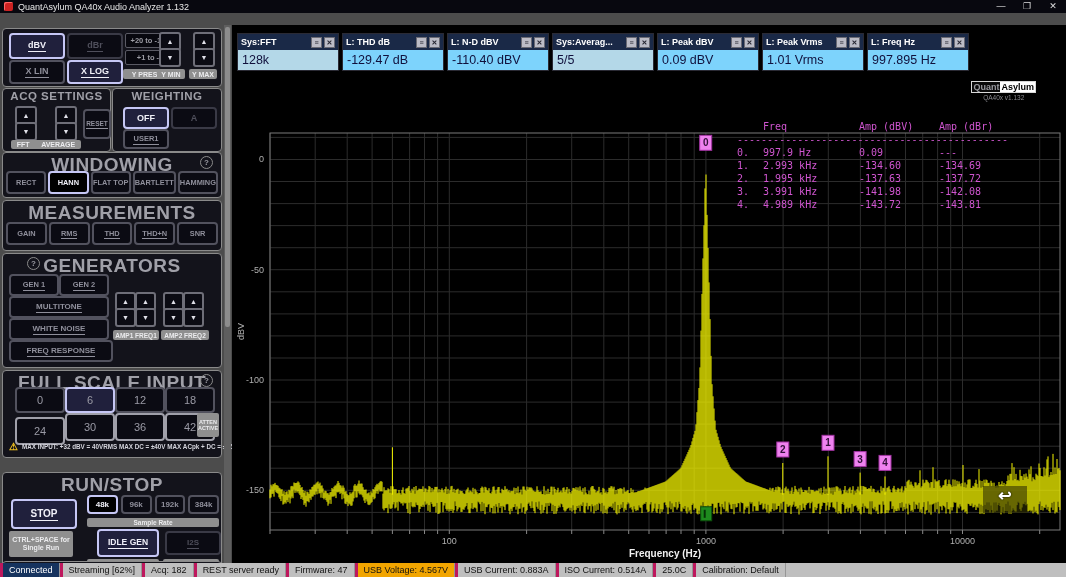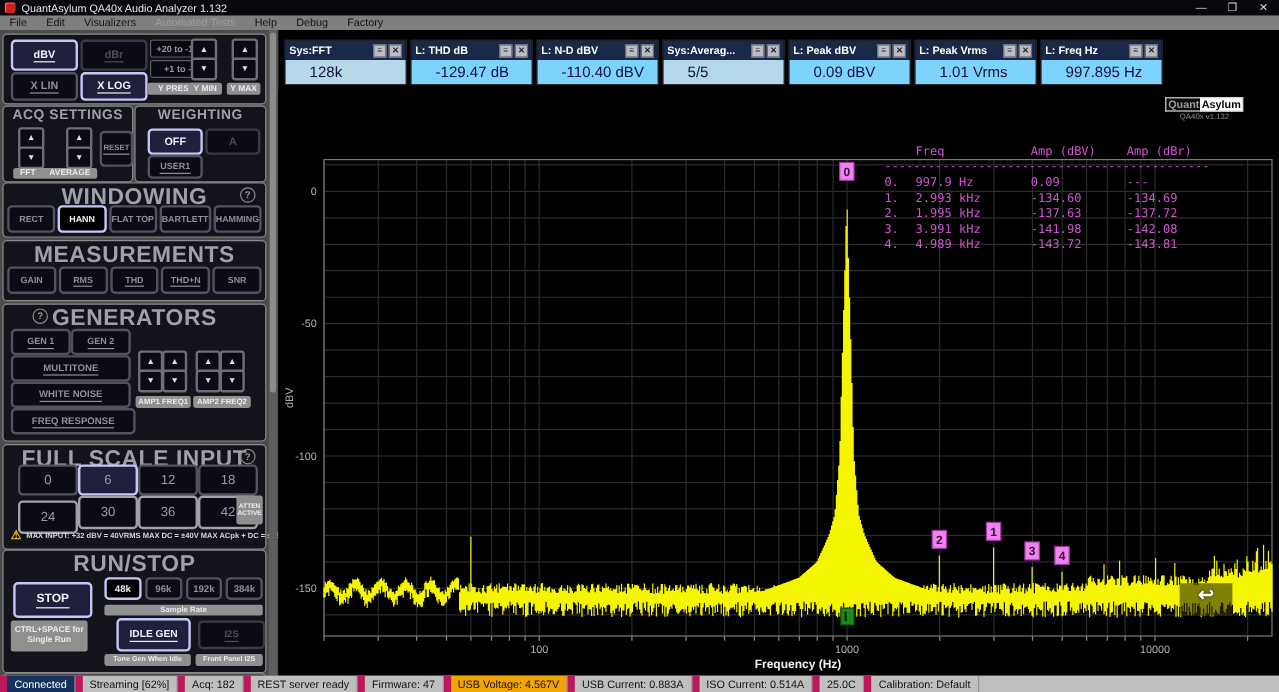--- a/index.html
+++ b/index.html
@@ -38,64 +38,55 @@
   .warnicon{color:#eebf20;font-size:10px;}
   .scrolltrack{position:absolute;right:1px;top:0;width:7px;height:538px;background:#5e5e5e;}
   .scrollthumb{position:absolute;left:1px;top:2px;width:5px;height:300px;background:#8c8c8c;border-radius:2px;}
   
   .main{position:absolute;left:232px;top:25px;right:0;height:538px;background:#000;}
   .readouts{position:absolute;left:5px;top:8px;height:38px;display:flex;gap:3px;}
   .ro{width:100px;border:1px solid #2a2a34;}
   .rohead{height:16px;background:#1a2947;display:flex;align-items:center;color:#fff;font-size:9px;font-weight:bold;padding:0 3px;justify-content:space-between;}
   .rotitle{flex:1;overflow:hidden;white-space:nowrap;}
   .roicon{width:9px;height:9px;background:#bcbcc6;color:#272732;font-size:7px;line-height:9px;text-align:center;margin-left:2px;border:1px solid #6a6a74;flex:none;}
-  .roval{height:20px;display:flex;align-items:center;padding:0 20px;font-size:12.5px;color:#10103c;white-space:nowrap;}
+  .roval{height:20px;display:flex;align-items:center;padding:0 4px;font-size:12.5px;color:#10103c;white-space:nowrap;}
   .roval.blue{background:#b4d8e8;}
   .roval.cream{background:#7dd3fc;}
   
   .chart{position:absolute;left:0;top:50px;right:0;bottom:0;background:#000;}
   svg text{font-family:"Liberation Sans",sans-serif;}
   .logo{position:absolute;right:30px;top:7px;text-align:center;}
   .logo .row{font-size:9px;line-height:11px;}
   .lq{color:#9a9aa0;background:#0a0a0a;border:1px solid #d8d8d8;border-right:none;padding:0 1px;font-weight:bold;}
   .la{color:#000;background:#fff;border:1px solid #d8d8d8;border-left:none;padding:0 1px;font-weight:bold;}
   .lv{color:#8a8a90;font-size:6.5px;margin-top:1px;}
   .mtable{position:absolute;left:505px;top:45px;color:#cf55cf;font-family:"DejaVu Sans Mono",monospace;font-size:10px;line-height:13px;}
   .mhead,.mrow{display:grid;grid-template-columns:26px 96px 80px 80px;}
   .msep{overflow:hidden;white-space:nowrap;width:272px;}
   .zoombox{position:absolute;left:751px;top:411px;width:44px;height:27px;background:rgba(50,50,4,.6);display:flex;align-items:center;justify-content:center;}
   .zoombox span{color:#fff;font-size:16px;font-weight:bold;margin-top:-8px;text-shadow:0 0 2px #000;}
   
   .statusbar{position:absolute;left:0;bottom:0;right:0;height:14px;background:#bfbfbf;display:flex;align-items:stretch;font-size:9px;color:#111;overflow:hidden;}
-  .seg{display:flex;align-items:center;padding:0 6px;border-right:1px solid #969696;border-left:6px solid #be185d;white-space:nowrap;}
+  .seg{display:flex;align-items:center;padding:0 6px;border-right:1px solid #969696;border-left:3px solid #be185d;white-space:nowrap;}
   .seg.dark{background:#16335e;color:#fff;}
   .seg.orange{background:#f2a500;}
 </style>
 </head>
 <body>
 
 <div class="win">
 
   <div class="titlebar">
     <span class="appicon"></span>
     <span class="title">QuantAsylum QA40x Audio Analyzer 1.132</span>
     <span class="wc">—</span>
     <span class="wc">❐</span>
     <span class="wc">✕</span>
   </div>
 
-  <div class="menubar" id="menubar">
-      <span class="mi">File</span>
-      <span class="mi">Edit</span>
-      <span class="mi">Visualizers</span>
-      <span class="mi dis">Automated Tests</span>
-      <span class="mi">Help</span>
-      <span class="mi">Debug</span>
-      <span class="mi">Factory</span>
-    </div>
 
   <div class="sidebar">
 
     <div class="panel" style="left:2px;top:3px;width:218px;height:57px">
       <div class="btn active u" style="left:6px;top:4px;width:52px;height:22px">
           <span>dBV</span>
         </div>
       <div class="btn dim u" style="left:64px;top:4px;width:52px;height:22px">
           <span>dBr</span>
         </div>
@@ -246,21 +237,21 @@
             <span>42</span>
           </div>
         </div>
       <div class="chip wrap" style="left:194px;top:42px;width:22px;height:24px;font-size:5.5px;line-height:6px">ATTEN ACTIVE</div>
       <div class="warnrow" style="left:6px;top:69px;right:4px;height:12px">
         <span class="warnicon">⚠</span>
         <span>MAX INPUT: +32 dBV = 40VRMS    MAX DC = ±40V    MAX ACpk + DC = ±56V</span>
       </div>
     </div>
 
-    <div class="panel" style="left:2px;top:433px;width:218px;height:101px">
+    <div class="panel" style="left:2px;top:447px;width:218px;height:101px">
       <div class="ptitle">RUN/STOP</div>
       <div class="btn active u" style="left:8px;top:26px;width:62px;height:26px;font-size:10px">
           <span>STOP</span>
         </div>
       <div class="btnrow" id="ratebtns" style="left:84px;top:22px;width:132px;height:19px;gap:3px">
           <div class="fbtn active" style="font-size: 8px;">
             <span>48k</span>
           </div>
           <div class="fbtn" style="font-size: 8px;">
             <span>96k</span>

